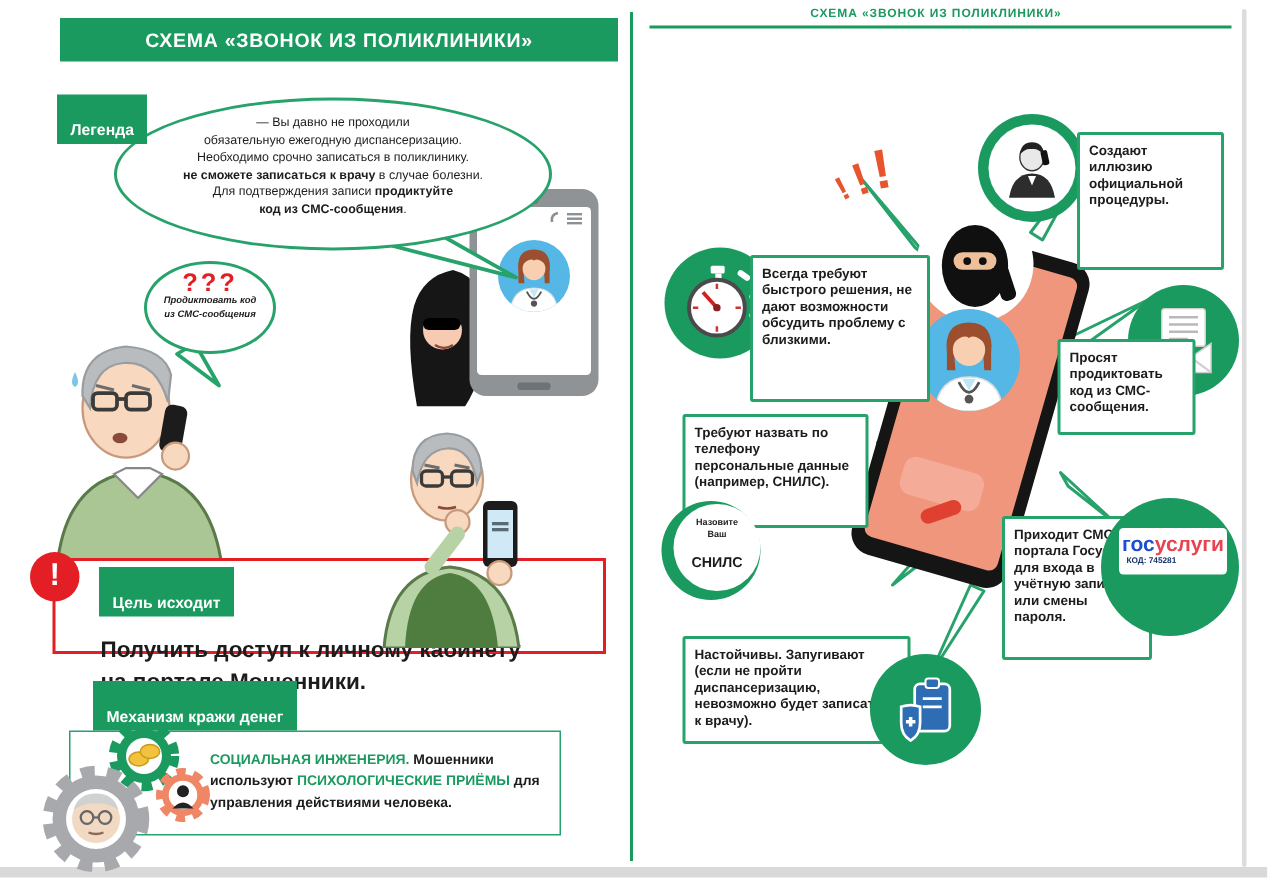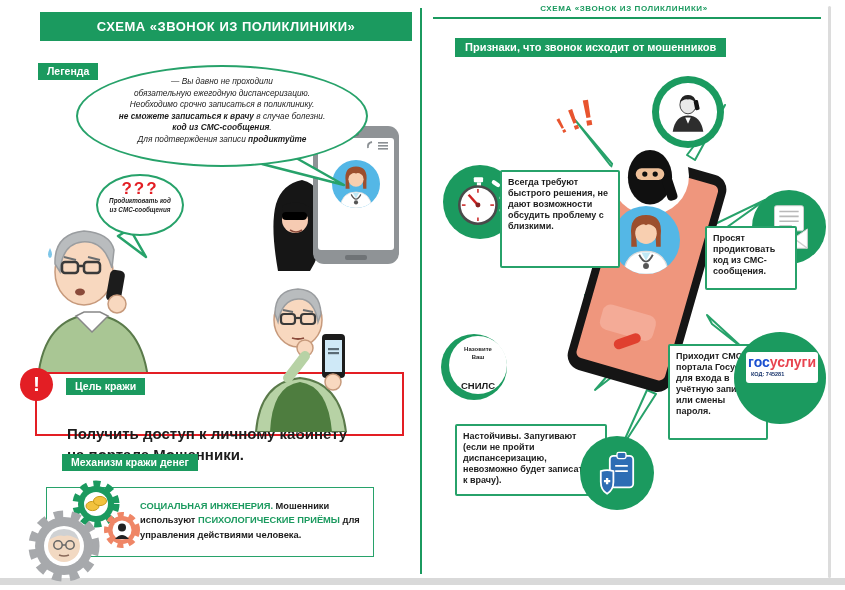--- a/index.html
+++ b/index.html
@@ -5,27 +5,27 @@
   :root{
     --green:#1b9a5f; --gborder:#27a26a; --red:#e31e24;
     --salmon:#ef967d; --ablue:#54b7e6;
   }
   html,body{margin:0;padding:0;background:#fff;}
   .canvas{position:relative;width:845px;height:590px;background:#fff;overflow:hidden;
           font-family:"Liberation Sans",sans-serif;color:#1c1c1c;}
   .abs{position:absolute;}
   
   .glabel{position:absolute;background:var(--green);color:#fff;font-weight:bold;
-          font-size:10.5px;padding:2px 9px 3px;white-space:nowrap;z-index:6;}
+          font-size:10.5px;padding:18px 9px 3px;white-space:nowrap;z-index:6;}
   
   .banner{position:absolute;left:40px;top:12px;width:372px;height:29px;background:var(--green);
           color:#fff;font-weight:bold;font-size:13px;letter-spacing:.5px;text-align:center;
           line-height:29px;z-index:5;}
   .big-bubble{position:absolute;left:76px;top:65px;width:292px;height:102px;border:2.5px solid var(--gborder);
-          border-radius:50%;background:#fff;z-index:4;font-style:italic;font-size:8.3px;line-height:1.4;
+          border-radius:50%;background:#fff;z-index:4;font-size:8.3px;line-height:1.4;
           text-align:center;padding-top:9px;box-sizing:border-box;}
   .big-bubble b{font-weight:bold;}
   .q-bubble{position:absolute;left:96px;top:174px;width:88px;height:62px;border:2.5px solid var(--gborder);
           border-radius:50%;background:#fff;z-index:4;text-align:center;box-sizing:border-box;padding-top:4px;}
   .q-marks{color:var(--red);font-weight:800;font-size:17px;letter-spacing:2px;line-height:1;}
   .q-text{font-size:6.3px;font-weight:bold;font-style:italic;line-height:1.35;}
   .tailsvg{position:absolute;z-index:3;}
   .phoneL{position:absolute;left:313px;top:126px;width:86px;height:138px;background:#8f9396;
           border-radius:11px;z-index:2;}
   .phoneL .screen{position:absolute;left:5px;top:12px;right:5px;bottom:14px;background:#fff;border-radius:3px;}
@@ -64,21 +64,21 @@
           overflow:hidden;z-index:3;}
   .doccirc{position:absolute;left:612px;top:206px;width:68px;height:68px;border-radius:50%;background:var(--ablue);
           overflow:hidden;z-index:4;}
   .excl3{position:absolute;left:556px;top:98px;transform:rotate(-16deg);color:#e8542e;font-weight:800;z-index:4;}
   .excl3 span{display:inline-block;line-height:1;}
   .innerwhite{width:80%;height:80%;background:#fff;border-radius:50%;display:flex;align-items:center;justify-content:center;overflow:hidden;}
   .snils{position:absolute;left:441px;top:334px;width:66px;height:66px;border-radius:50%;background:var(--green);z-index:5;}
   .snils .in{position:absolute;left:8px;top:2px;width:58px;height:58px;border-radius:50%;background:#fff;
           text-align:center;padding-top:10px;box-sizing:border-box;}
   .snils .s1{font-size:6px;font-weight:bold;line-height:1.3;}
-  .snils .s3{font-size:9.5px;font-weight:800;margin-top:18px;}
+  .snils .s3{font-size:9.5px;font-weight:800;margin-top:8px;}
   .gosbox{position:absolute;left:746px;top:352px;width:72px;height:31px;background:#fff;border-radius:3px;
           z-index:6;text-align:center;padding-top:3px;box-sizing:border-box;}
   .goslogo{font-size:14px;font-weight:800;line-height:1;}
   .goslogo .b{color:#1a4fd0;} .goslogo .r{color:#e8434f;}
   .goscode{font-size:5.5px;font-weight:bold;color:#17336b;text-align:left;padding-left:5px;margin-top:2px;}
 </style>
 </head>
 <body>
 
 <div class="canvas">
@@ -144,39 +144,39 @@
       </div>
     </div>
     <div class="home"></div>
   </div>
 
   <div class="big-bubble">
     <div>— Вы давно не проходили</div>
     <div>обязательную ежегодную диспансеризацию.</div>
     <div>Необходимо срочно записаться в поликлинику.</div>
     <div><b>не сможете записаться к врачу</b><span> в случае болезни.</span></div>
+    <div><span>Для подтверждения записи </span><b>продиктуйте</b></div>
     <div><b>код из СМС-сообщения</b><span>.</span></div>
-    <div><span>Для подтверждения записи </span><b>продиктуйте</b></div>
   </div>
   <svg class="tailsvg" style="left:252px;top:140px;" width="105" height="55" viewBox="0 0 105 55">
     <polygon points="30,10 92,45 10,24" fill="#fff" stroke="#27a26a" stroke-width="2.5" stroke-linejoin="round"></polygon>
   </svg>
 
   <div class="q-bubble">
     <div class="q-marks">???</div>
     <div class="q-text">Продиктовать код</div>
     <div class="q-text">из СМС-сообщения</div>
   </div>
   <svg class="tailsvg" style="left:112px;top:224px;" width="50" height="38" viewBox="0 0 50 38">
     <polygon points="18,5 34,33 6,12" fill="#fff" stroke="#27a26a" stroke-width="2.5" stroke-linejoin="round"></polygon>
   </svg>
 
   <div class="goal-box"></div>
   <div class="goal-excl">!</div>
-  <div class="glabel goal-label">Цель кражи</div>
+  <div class="glabel goal-label">Цель исходит</div>
   <div class="goal-text">
     <span>Получить доступ к личному кабинету</span><br>
     <span>на портале Мошенники.</span>
   </div>
 
   <svg class="abs" style="left:248px;top:282px;z-index:2;" width="108" height="150" viewBox="0 0 108 150">
     <path d="M8 150 Q12 100 52 96 Q92 100 98 150 Z" fill="#b7d2a5" stroke="#5a7a4a" stroke-width="2"></path>
     <path d="M22 150 Q24 104 52 100 Q80 104 84 150 Z" fill="#4e7d3f"></path>
     <ellipse cx="50" cy="38" rx="24" ry="27" fill="#f8d8bf" stroke="#c79a7c" stroke-width="1.5"></ellipse>
     <path d="M27 32 Q27 8 50 7 Q72 8 73 32 L70 40 Q66 16 50 17 Q34 18 30 40 Z" fill="#b9bcbe" stroke="#9a9da0" stroke-width="1.5"></path>
@@ -224,21 +224,20 @@
       <circle cx="6" cy="-1" r="4.2" fill="none" stroke="#666" stroke-width="1.5"></circle>
       <line x1="-1.8" y1="-1" x2="1.8" y2="-1" stroke="#666" stroke-width="1.5"></line>
       <path d="M-5 9 Q0 11 5 9" fill="none" stroke="#8a6a5a" stroke-width="1.5"></path>
     </g>
   </svg>
 
   <div class="divider"></div>
 
   <div class="rp-header">СХЕМА «ЗВОНОК ИЗ ПОЛИКЛИНИКИ»</div>
   <div class="rp-line"></div>
-  <div class="glabel section-label">Признаки, что звонок исходит от мошенников</div>
 
   <svg class="abs" style="left:425px;top:60px;z-index:1;" width="420" height="520" viewBox="0 0 420 520">
     <g fill="#fff" stroke="#27a26a" stroke-width="2" stroke-linejoin="round">
       <polygon points="150,60 185,105 194,112"></polygon>
       <polygon points="182,145 215,160 217,172"></polygon>
       <polygon points="160,235 200,225 203,238"></polygon>
       <polygon points="170,330 205,290 213,297"></polygon>
       <polygon points="195,390 222,330 231,334"></polygon>
       <polygon points="300,45 262,95 270,100"></polygon>
       <polygon points="340,140 288,165 291,175"></polygon>
@@ -273,40 +272,42 @@
     <div class="innerwhite">
       <svg width="54" height="54" viewBox="0 0 60 60">
         <ellipse cx="30" cy="22" rx="9" ry="10" fill="#e9e9e9" stroke="#333"></ellipse>
         <path d="M21 20 Q22 11 30 11 Q38 11 39 20 Q34 15 30 16 Q25 15 21 20 Z" fill="#222"></path>
         <path d="M13 52 Q16 34 30 34 Q44 34 47 52 Z" fill="#2d2d2d"></path>
         <path d="M27 36 L30 43 L33 36 Z" fill="#fff"></path>
         <rect x="37" y="17" width="5" height="11" rx="1.5" fill="#111" transform="rotate(-12 39 22)"></rect>
       </svg>
     </div>
   </div>
+  <div class="co" style="left:718px;top:88px;width:98px;height:92px;">Создают иллюзию официальной процедуры.</div>
 
   <div class="gcirc" style="left:443px;top:165px;width:74px;height:74px;">
     <svg width="62" height="62" viewBox="0 0 60 60">
       <rect x="24" y="6" width="9" height="5" rx="1" fill="#fff"></rect>
       <rect x="27" y="11" width="4" height="4" fill="#fff"></rect>
       <rect x="41" y="10" width="9" height="4" rx="2" fill="#fff" transform="rotate(35 45 12)"></rect>
       <circle cx="28" cy="33" r="18" fill="#fff" stroke="#4a4a4a" stroke-width="2.5"></circle>
       <g stroke="#c33" stroke-width="1.6">
         <line x1="28" y1="17.5" x2="28" y2="21"></line>
           <line x1="43.5" y1="33" x2="40" y2="33"></line>
         <line x1="28" y1="48.5" x2="28" y2="45"></line>
           <line x1="12.5" y1="33" x2="16" y2="33"></line>
       </g>
       <line x1="28" y1="33" x2="19" y2="23" stroke="#cc2222" stroke-width="2.4"></line>
       <circle cx="28" cy="33" r="2.4" fill="#882222"></circle>
       <path d="M49 26 h7 M50 32 h8 M49 38 h6" stroke="#fff" stroke-width="2"></path>
     </svg>
   </div>
   <div class="co" style="left:500px;top:170px;width:120px;height:98px;">Всегда требуют быстрого решения, не дают возможности обсудить проблему с близкими.</div>
 
+  <div class="co" style="left:455px;top:276px;width:124px;height:76px;">Требуют назвать по телефону персональные данные (например, СНИЛС).</div>
   <div class="snils">
     <div class="in">
       <div class="s1">Назовите</div>
       <div class="s1">Ваш</div>
       <div class="s3">СНИЛС</div>
     </div>
   </div>
 
   <div class="gcirc" style="left:752px;top:190px;width:74px;height:74px;">
     <svg width="58" height="58" viewBox="0 0 60 60">

